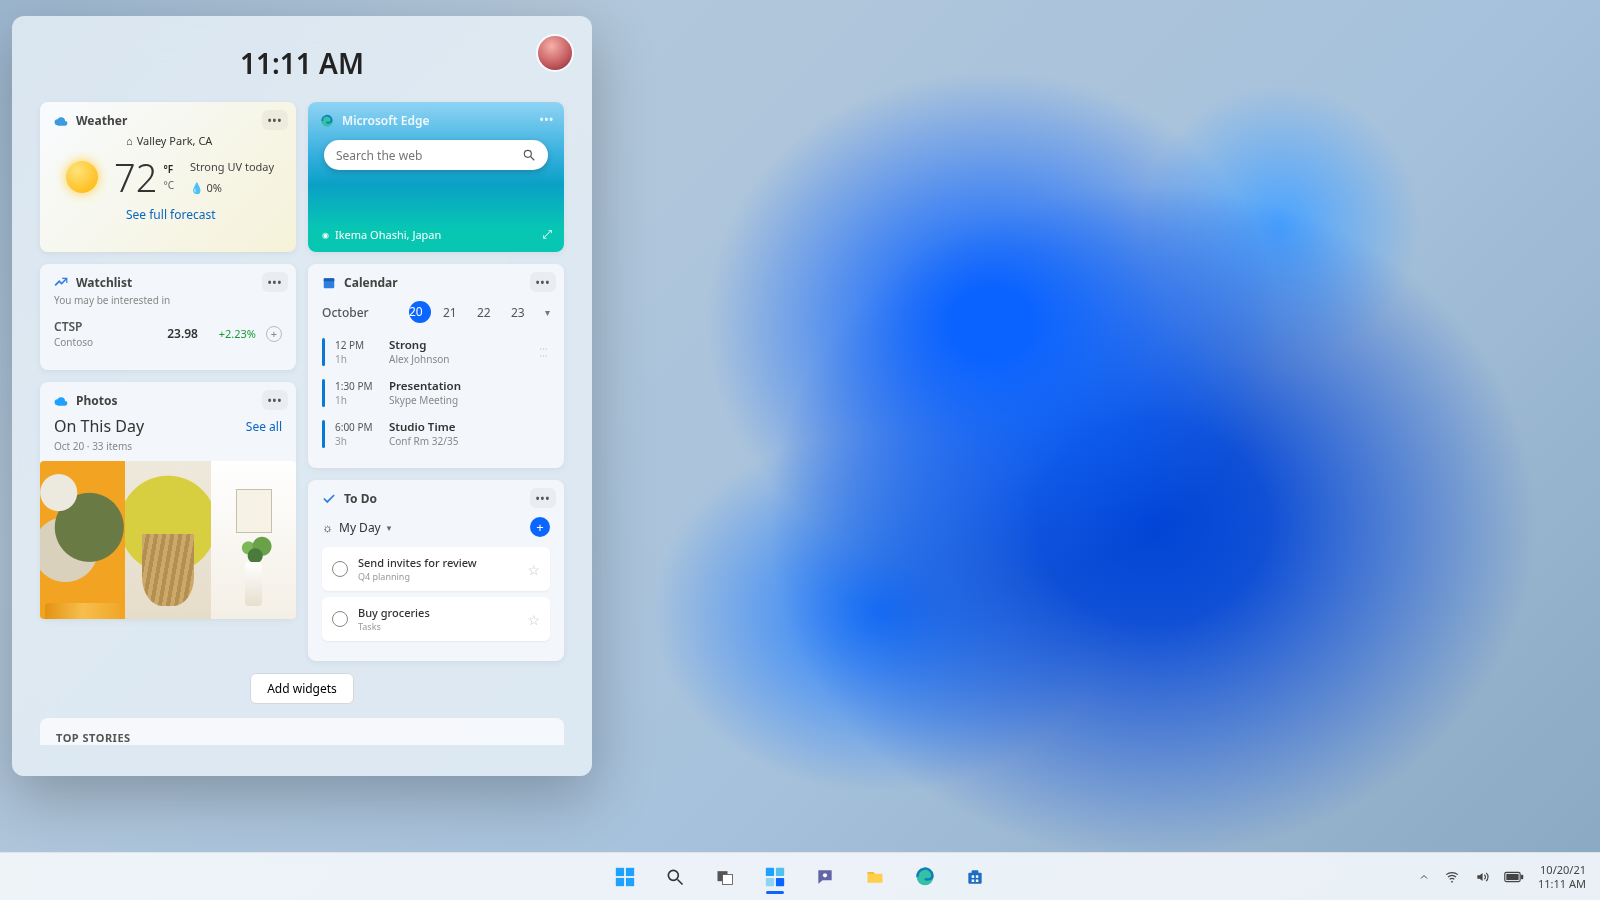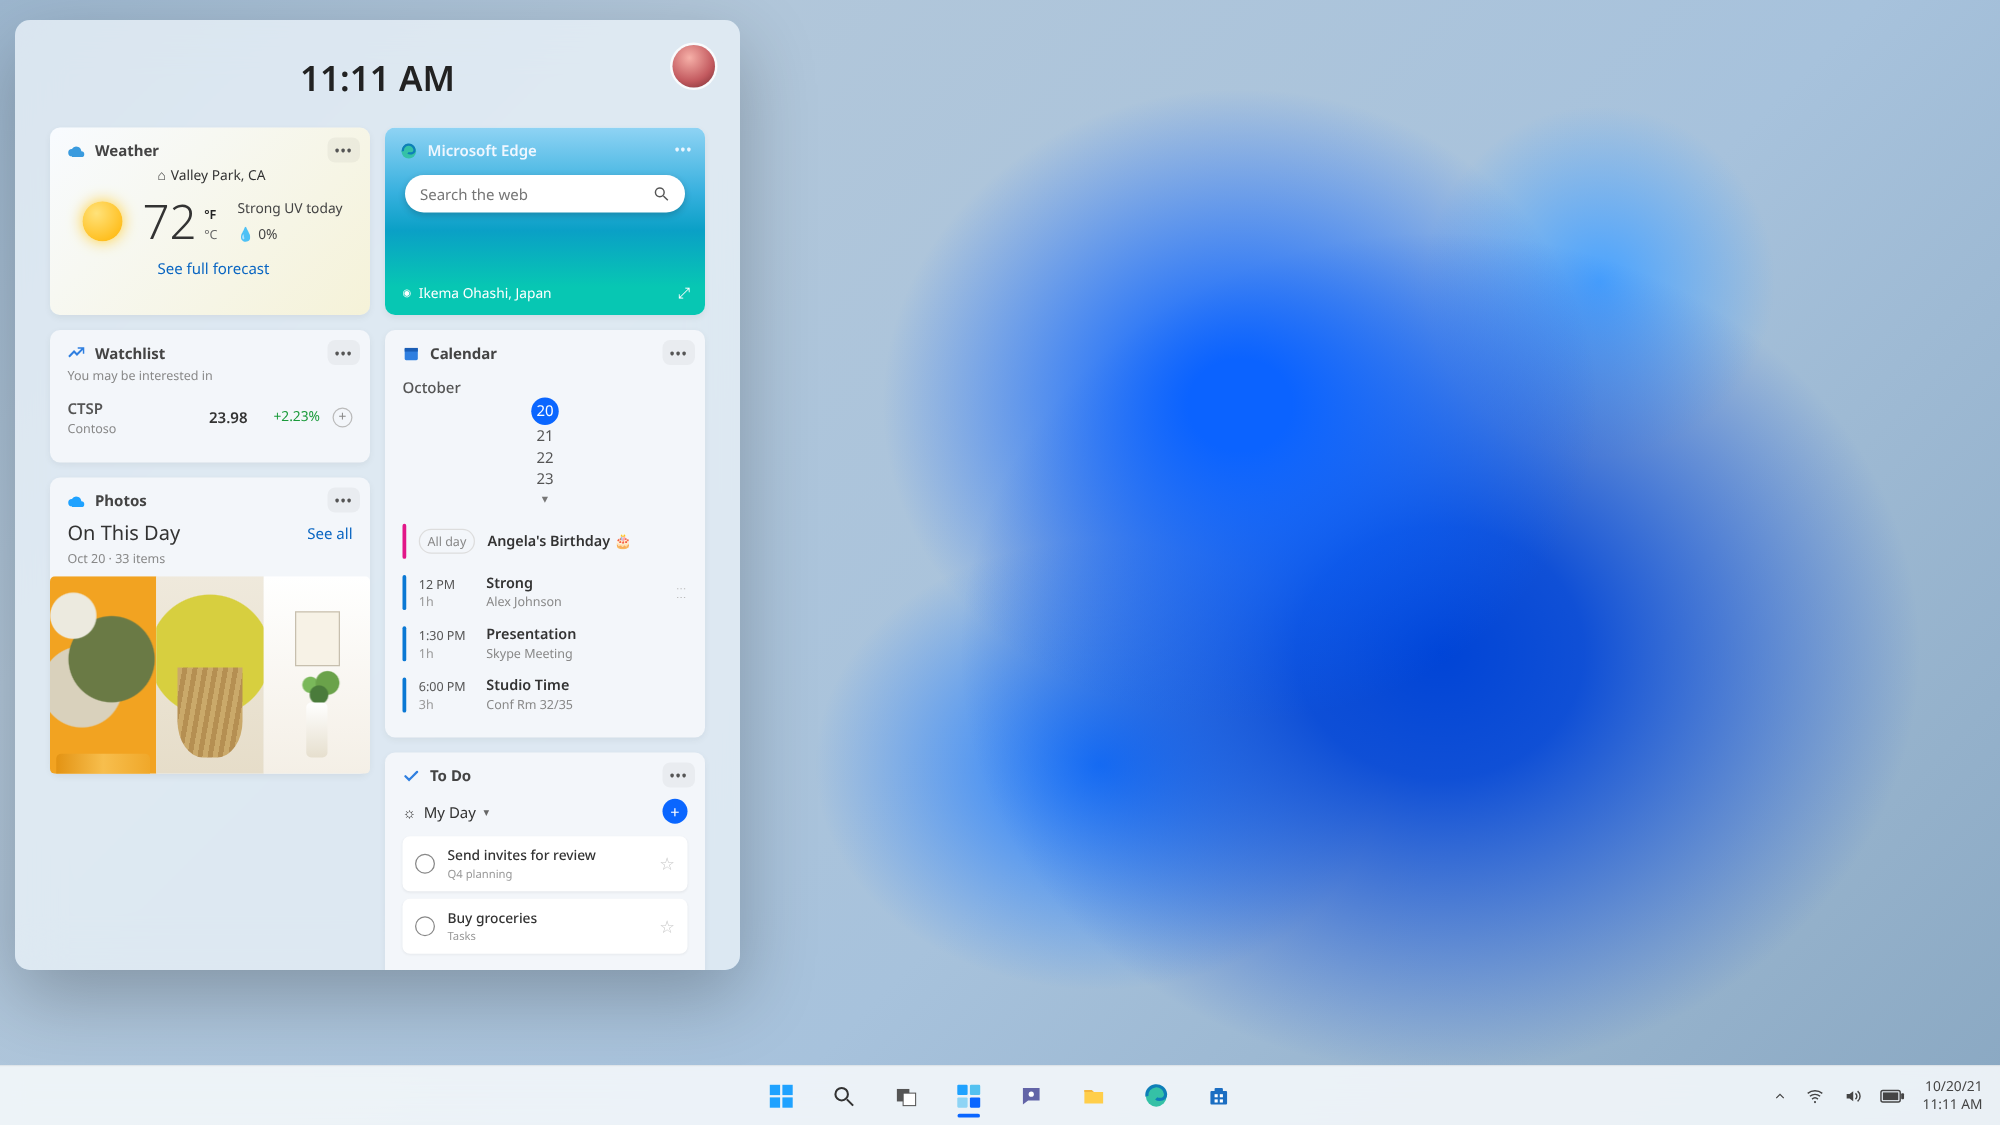--- a/index.html
+++ b/index.html
@@ -42,21 +42,21 @@
   .more-btn { position: absolute; right: 8px; top: 8px; width: 26px; height: 20px; border-radius: 6px;
               display: flex; align-items: center; justify-content: center; color: #555; cursor: pointer;
               background: rgba(0,0,0,0.04); font-weight: 700; letter-spacing: 1px; font-size: 10px; }
 
   
   .weather-card { background: linear-gradient(135deg,#f8fbff 0%, #f5f2d8 100%); height: 150px; }
   .weather-body { display: flex; align-items: center; gap: 16px; margin-top: 10px; padding-left: 12px; }
   .sun { width: 32px; height: 32px; border-radius: 50%; background: radial-gradient(circle at 35% 30%, #ffe27a, #ffb300); box-shadow: 0 0 12px #ffcf3a; }
   .weather-loc { font-size: 11px; color: #333; margin-left: 72px; margin-top: 4px; }
   .weather-loc::before { content: "⌂"; margin-right: 4px; font-weight: 700; }
-  .temp-row { display: flex; align-items: center; gap: 6px; }
+  .temp-row { display: flex; align-items: flex-start; gap: 6px; }
   .temp { font-size: 38px; font-weight: 300; line-height: 1; }
   .units { font-size: 10px; color: #666; display: flex; flex-direction: column; gap: 2px; margin-top: 4px; }
   .units .active { color: #222; font-weight: 600; }
   .weather-right { font-size: 11px; color: #444; }
   .weather-link { color: #0a66c2; font-size: 12px; margin-top: 10px; margin-left: 72px; cursor: pointer; }
 
   
   .watch-row { display: flex; align-items: center; gap: 10px; padding: 7px 0; }
   .watch-sym { font-size: 12px; font-weight: 600; color: #555; }
   .watch-name { font-size: 10px; color: #888; }
@@ -74,23 +74,23 @@
   .edge-head { position:absolute; left:12px; top:10px; display:flex; gap:8px; align-items:center; color:#f0f7ff; font-size:12px; font-weight:600;}
   .edge-search { position:absolute; left:16px; right:16px; top:38px; height:30px; background:#fff;
     border-radius:16px; box-shadow:0 2px 6px rgba(0,0,0,.2); display:flex; align-items:center; padding:0 12px; gap:8px;}
   .edge-search input { border:0; outline:0; flex:1; font-size:12px; background:transparent; }
   .edge-caption { position:absolute; left:14px; bottom:10px; color:#fff; font-size:11px; display:flex; align-items:center; gap:6px;}
   .edge-caption::before { content:"◉"; font-size:8px; }
   .edge-expand { position:absolute; right:12px; bottom:10px; color:#fff; font-size:12px; }
   .edge-more-btn { position:absolute; right:10px; top:10px; color:#eaf6ff; font-size:10px; font-weight:700; letter-spacing:1px; cursor:pointer; }
 
   
-  .cal-dates { display:flex; align-items:center; gap:0; margin:10px 0 8px; font-size:12px; color:#555;flex-direction:column;}
+  .cal-dates { display:flex; align-items:center; gap:12px; margin:10px 0 8px; font-size:12px; color:#555;}
   .cal-month { margin-right:auto; font-weight:500;}
-  .cal-day { width:22px; text-align:center; }
+  .cal-day { width:22px; }
   .cal-day.sel { background:#0a66ff; color:#fff; border-radius:50%; height:22px; line-height:22px; }
   .cal-chevron { color:#777; font-size:10px; }
   .event { display:flex; gap:10px; padding:6px 0; align-items:center; }
   .event-bar { width:3px; height:28px; border-radius:2px; background:#0a78d4; }
   .event-bar.pink { background:#e21688; }
   .event-time { width:44px; font-size:10px; color:#555; }
   .event-time .dur { color:#999; font-size:10px; }
   .event-title { font-size:11.5px; font-weight:600; }
   .event-sub { font-size:10px; color:#888; }
   .event-dots { margin-left:auto; color:#bbb; font-size:8px; letter-spacing:-1px; writing-mode: vertical-rl;}
@@ -286,27 +286,20 @@
         <div class="cal-dates">
           <span class="cal-month">October</span>
           <span class="cal-day sel">20</span>
           <span class="cal-day">21</span>
           <span class="cal-day">22</span>
           <span class="cal-day">23</span>
           <span class="cal-chevron">▾</span>
         </div>
 
         <div class="event">
-          <div class="event-bar pink"></div>
-          <span class="allday-pill">All day</span>
-          <div>
-            <div class="event-title">Angela's Birthday 🎂</div>
-          </div>
-        </div>
-        <div class="event">
           <div class="event-bar"></div>
           <div class="event-time">
             <div>12 PM</div>
             <div class="dur">1h</div>
           </div>
           <div>
             <div class="event-title">Strong</div>
             <div class="event-sub">Alex  Johnson</div>
           </div>
           <div class="event-dots">⋮⋮</div>

